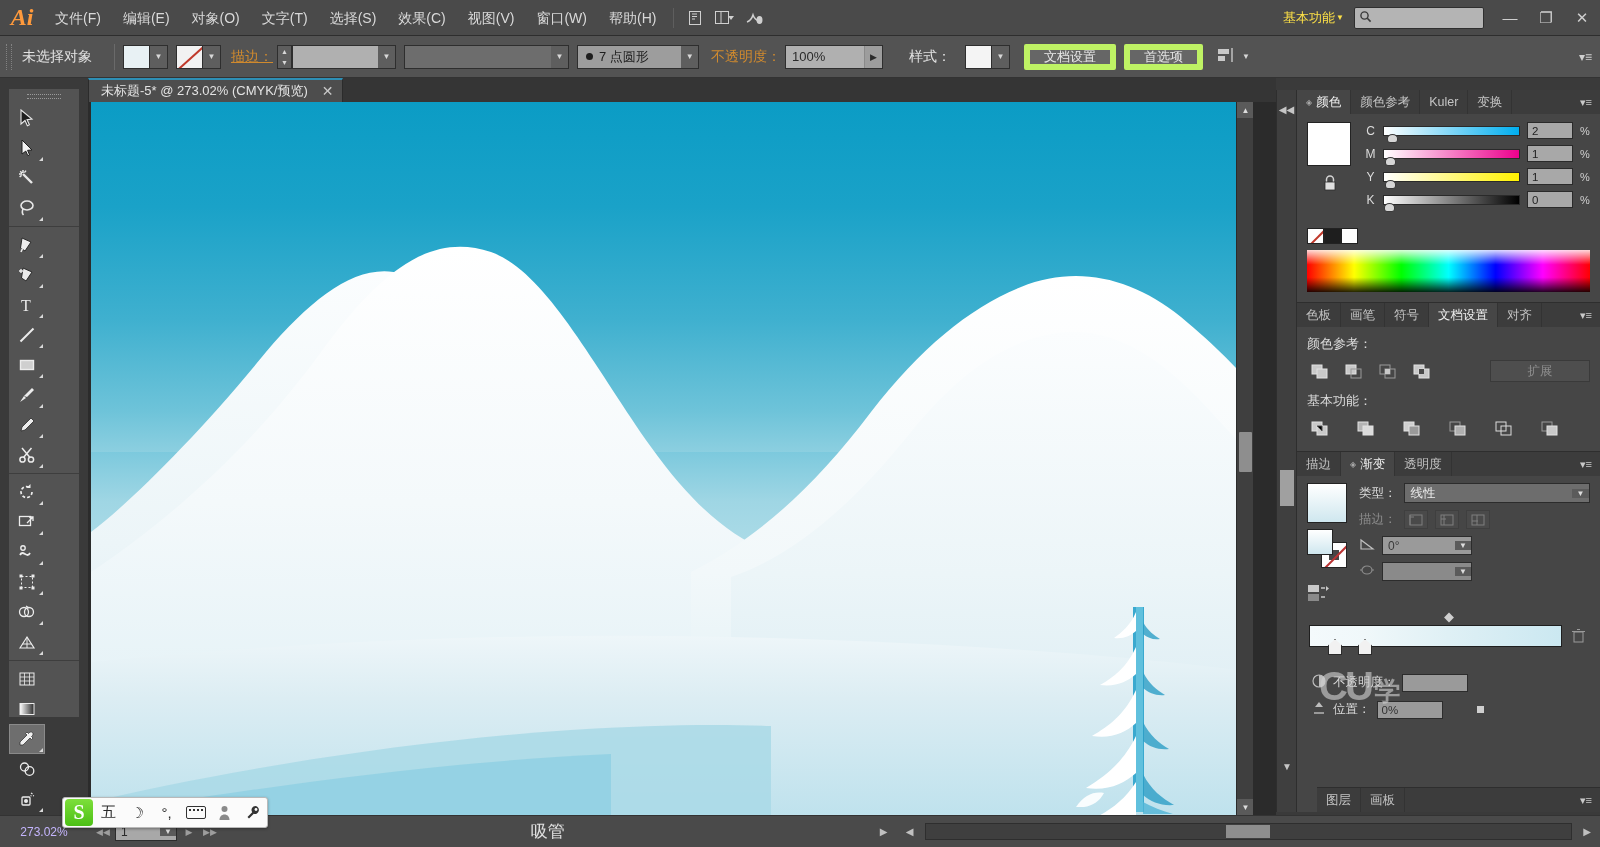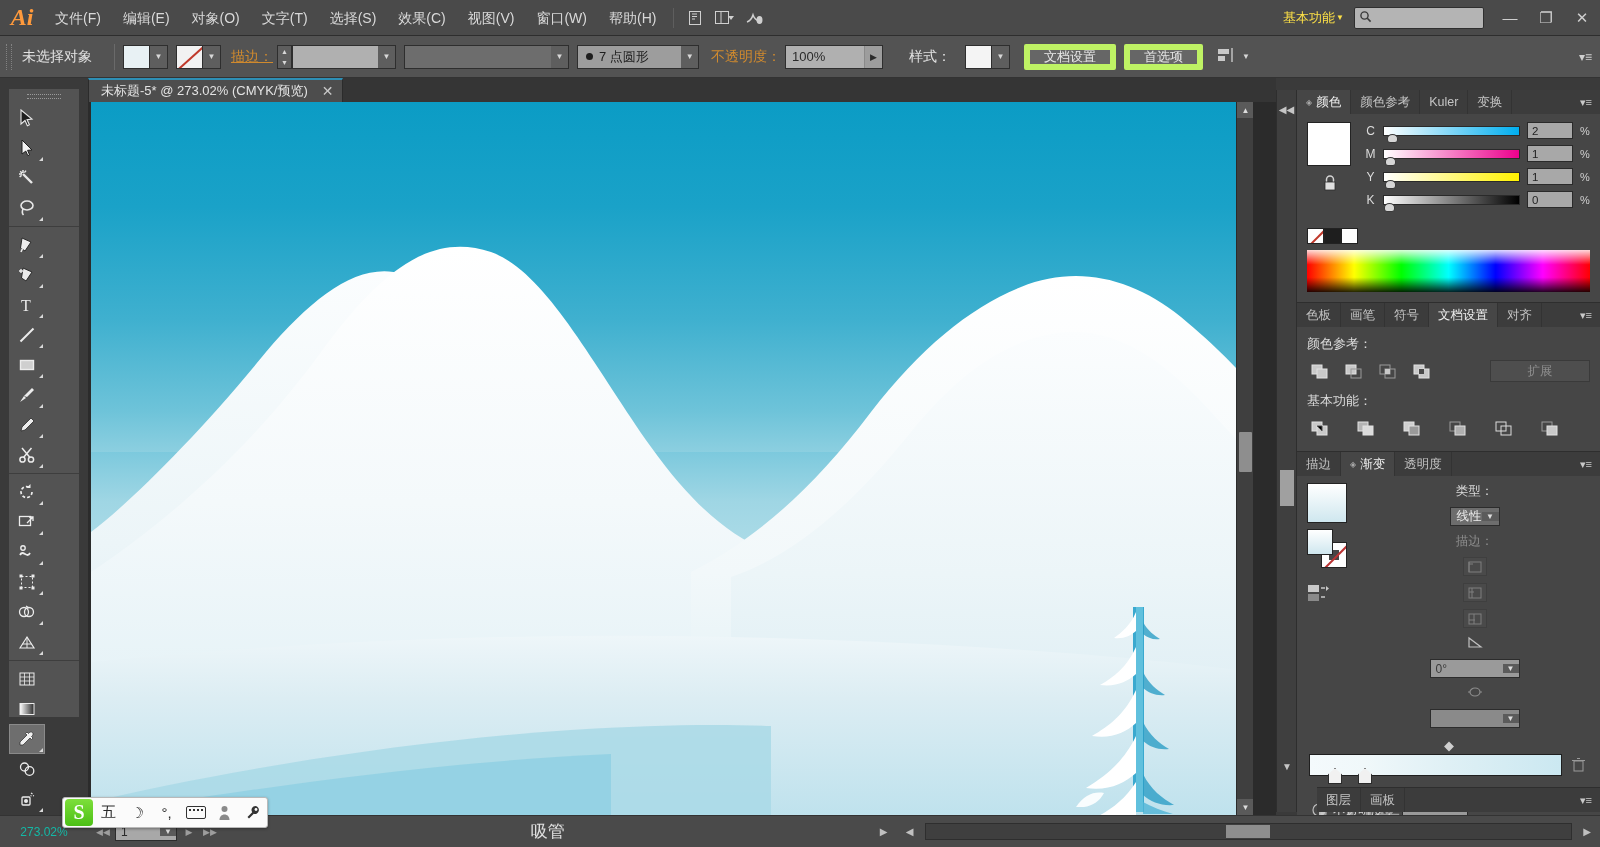--- a/index.html
+++ b/index.html
@@ -205,21 +205,21 @@
   .gr-chip { width: 40px; height: 40px; border: 1px solid #232323;
     background: linear-gradient(180deg, #ffffff, #cfe7ef); }
   .gr-fs { position: relative; height: 44px; margin-top: 6px; }
   .gr-fill { position: absolute; left: 0; top: 0; width: 26px; height: 26px; border: 1px solid #232323;
     background: linear-gradient(180deg,#fff,#cfe7ef); }
   .gr-stroke { position: absolute; left: 14px; top: 13px; width: 26px; height: 26px; border: 1px solid #232323; background: #fff; overflow: hidden; }
   .gr-stroke::after { content: ""; position: absolute; left: -4px; top: 50%; width: 38px; height: 2px; background: #b33; transform: rotate(-45deg); }
   .gr-stroke-in { position: absolute; inset: 7px; background: #464646; }
   .gr-rev { margin-top: 10px; }
   .gr-right { flex: 1; }
-  .gr-line { display: flex; align-items: center; gap: 7px; margin-bottom: 7px; flex-direction: column; }
+  .gr-line { display: flex; align-items: center; gap: 7px; margin-bottom: 7px; }
   .gr-lab { font-size: 12.5px; color: #d8d8d8; white-space: nowrap; }
   .gr-lab.dim { color: #8d8d8d; }
   .gr-select { flex: 1; height: 20px; background: #6d6d6d; border: 1px solid #2c2c2c; display: flex; align-items: center; }
   .gr-select .t { flex: 1; padding-left: 6px; font-size: 12.5px; color: #ececec; }
   .gr-select .a { width: 17px; background: #5b5b5b; display: flex; align-items: center; justify-content: center; font-size: 8px; color: #ddd; }
   .cap-btn { width: 24px; height: 19px; border: 1px solid #3f3f3f; background: #4a4a4a; display:flex;align-items:center;justify-content:center; }
   .angle-field { width: 90px; height: 19px; background: #9a9a9a; border: 1px solid #2c2c2c; display: flex; align-items: center; }
   .angle-field .t { flex: 1; padding-left: 5px; font-size: 12px; color: #3a3a3a; }
   .angle-field .a { width: 16px; background: #5b5b5b; display:flex;align-items:center;justify-content:center; font-size: 8px; color:#ddd; }
   .angle-field.dim .t { color: #7a7a7a; }
@@ -246,21 +246,21 @@
     position: absolute; bottom: 0; left: 20px; right: 0; height: 25px; background: #3c3c3c;
     display: flex; align-items: stretch; border-top: 1px solid #2e2e2e;
   }
 
   
   .statusbar {
     position: absolute; bottom: 0; left: 0; width: 1600px; height: 32px;
     background: #4a4a4a; border-top: 1px solid #333; display: flex; align-items: center;
   }
   .sb-zoom { width: 88px; height: 32px; display: flex; align-items: center; justify-content: center;
-    font-size: 12px; color: #14b8a6; }
+    font-size: 12px; color: #c4b5fd; }
   .sb-group { display: flex; align-items: center; gap: 3px; padding: 0 6px; }
   .sb-nav { width: 18px; height: 18px; display: flex; align-items: center; justify-content: center;
     color: #9d9d9d; font-size: 9px; }
   .sb-page { width: 62px; height: 19px; background: #a8a8a8; border: 1px solid #2c2c2c; display: flex; align-items: center; }
   .sb-page .t { flex: 1; padding-left: 5px; font-size: 12px; color: #2b2b2b; }
   .sb-page .a { width: 16px; background: #5b5b5b; display:flex;align-items:center;justify-content:center; font-size: 8px; color: #ddd; }
   .sb-tool { flex: 1; text-align: center; font-size: 17px; color: #e0e0e0; }
   .sb-arrow { width: 26px; display: flex; align-items: center; justify-content: center; color: #c0c0c0; font-size: 10px; }
   .hscroll { flex: 1; height: 17px; background: #3f3f3f; margin: 0 2px; position: relative; border: 1px solid #2e2e2e; }
   .hscroll .thumb { position: absolute; left: 300px; top: 1px; width: 44px; height: 13px; background: #8e8e8e; }

